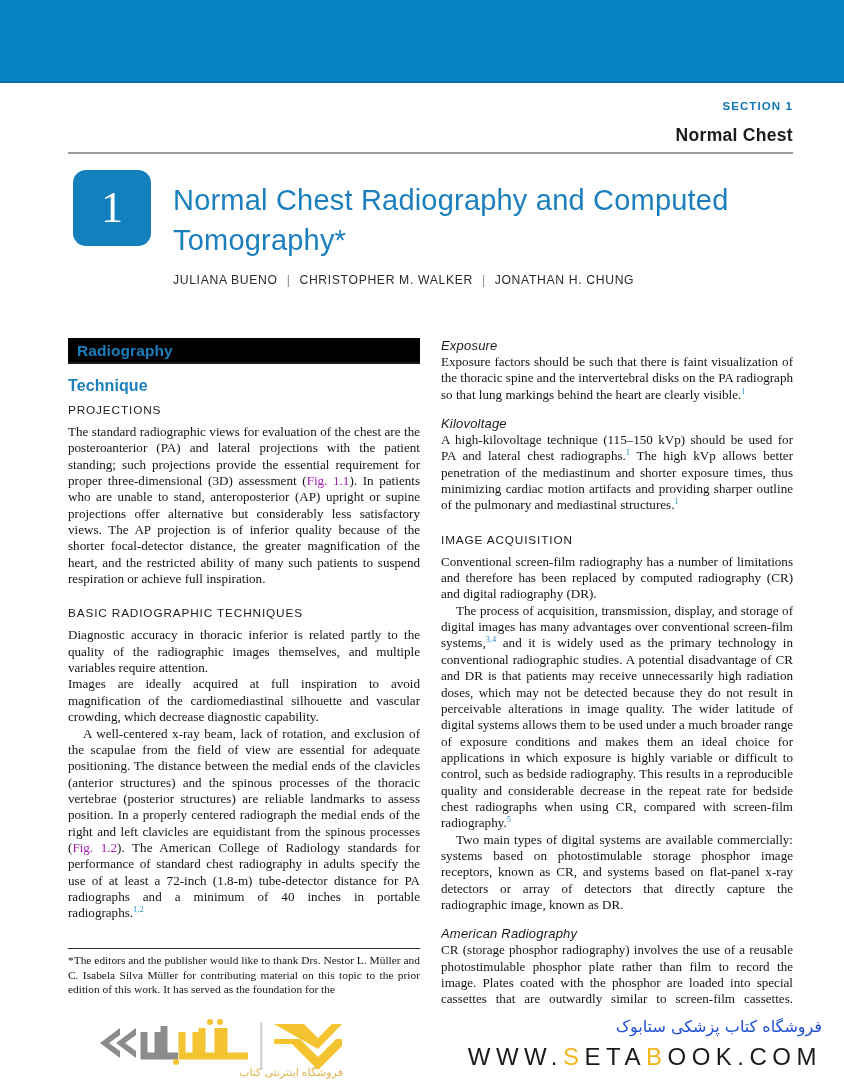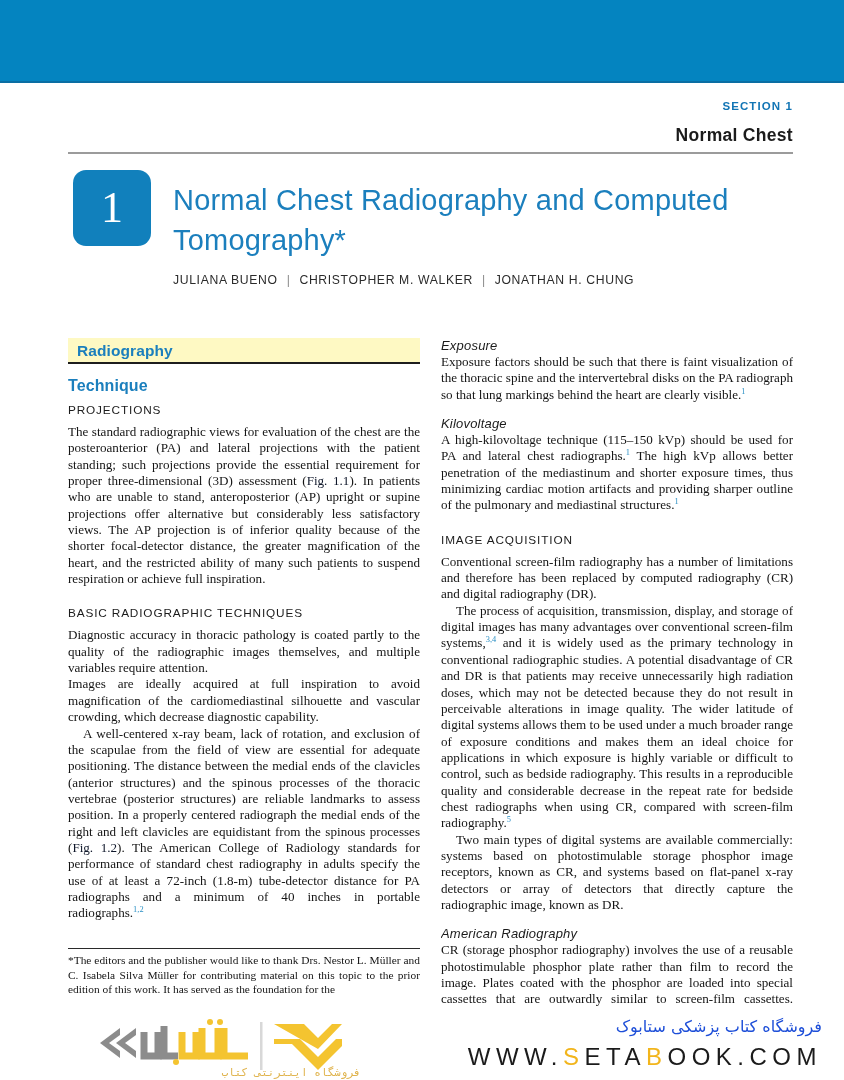--- a/index.html
+++ b/index.html
@@ -68,21 +68,21 @@
     position:absolute;left:68px;top:338px;width:725px;height:672px;
   }
   .col{
     position:absolute;top:0;width:352px;height:672px;overflow:hidden;
   }
   .col-left{left:0;}
   .col-right{left:373px;}
 
   
   .section-band{
-    background:#fef9c3;
+    background:#000000;
     height:26px;
     padding:0 0 0 9px;
     box-sizing:border-box;
     border-bottom:2.5px solid #1d1d1d;
     margin-bottom:13px;
   }
   .section-band span{
     font-family:"Liberation Sans", sans-serif;
     font-size:15.5px;font-weight:bold;color:#1b7fbd;
     line-height:26px;letter-spacing:0.1px;
@@ -114,21 +114,21 @@
     line-height:16.35px;
     color:#141414;
     text-align:justify;
     text-justify:inter-word;
     hyphens:none;
   }
   p.body.indent{text-indent:15px;}
   p.body + p.body{margin-top:0;}
   .gap{height:11px;}
 
-  .figref{color:#0f172a;}
+  .figref{color:#a21caf;}
   sup.ref{
     font-size:8.4px;vertical-align:super;line-height:0;color:#2a8fc4;
   }
 
   
   #footnote-rule{
     position:absolute;left:0;top:610px;width:352px;height:1.4px;
     background:#2a2a2a;
   }
   #footnote{
@@ -142,21 +142,21 @@
   #footer{
     position:absolute;left:0;top:1010px;width:844px;height:70px;
     background:#ffffff;
   }
   #logo-wrap{
     position:absolute;left:78px;top:8px;width:270px;height:58px;
   }
   #logo-sub{
     position:absolute;left:88px;top:48px;width:250px;
     text-align:center;
-    font-family:Liberation Mono, monospace;
+    font-family:Liberation Sans, sans-serif;
     font-size:11px;color:#e0b44e;direction:rtl;
   }
   #site-fa{
     position:absolute;right:22px;top:7px;
     font-family:"DejaVu Sans", sans-serif;
     font-size:16px;color:#1d4ed8;direction:rtl;
   }
   #site-url{
     position:absolute;right:22px;top:33px;
     font-family:"Liberation Sans", sans-serif;
@@ -191,21 +191,21 @@
     </div>
 
     <h2 class="h-a">Technique</h2>
     <h3 class="h-b">PROJECTIONS</h3>
 
     <p class="body"><span id="p-proj">The standard radiographic views for evaluation of the chest are the posteroanterior (PA) and lateral projections with the patient standing; such projections provide the essential requirement for proper three-dimensional (3D) assessment (<span class="figref">Fig. 1.1</span>). In patients who are unable to stand, anteroposterior (AP) upright or supine projections offer alternative but considerably less satisfactory views. The AP projection is of inferior quality because of the shorter focal-detector distance, the greater magnification of the heart, and the restricted ability of many such patients to suspend respiration or achieve full inspiration.</span></p>
 
     <div class="gap"></div>
 
     <h3 class="h-b">BASIC RADIOGRAPHIC TECHNIQUES</h3>
-    <p class="body">Diagnostic accuracy in thoracic pathology is coated partly to the quality of the radiographic images themselves, and multiple variables require attention.</p>
+    <p class="body">Diagnostic accuracy in thoracic inferior is related partly to the quality of the radiographic images themselves, and multiple variables require attention.</p>
 
     <p class="body">Images are ideally acquired at full inspiration to avoid magnification of the cardiomediastinal silhouette and vascular crowding, which decrease diagnostic capability.</p>
     <p class="body indent"><span id="p-pos2">A well-centered x-ray beam, lack of rotation, and exclusion of the scapulae from the field of view are essential for adequate positioning. The distance between the medial ends of the clavicles (anterior structures) and the spinous processes of the thoracic vertebrae (posterior structures) are reliable landmarks to assess position. In a properly centered radiograph the medial ends of the right and left clavicles are equidistant from the spinous processes (<span class="figref">Fig. 1.2</span>). The American College of Radiology standards for performance of standard chest radiography in adults specify the use of at least a 72-inch (1.8-m) tube-detector distance for PA radiographs and a minimum of 40 inches in portable radiographs.<sup class="ref">1,2</sup></span></p>
 
     <div id="footnote-rule"></div>
     <div id="footnote">*The editors and the publisher would like to thank Drs. Nestor L. Müller and C. Isabela Silva Müller for contributing material on this topic to the prior edition of this work. It has served as the foundation for the</div>
   </div>
 
   <div class="col col-right">
 

